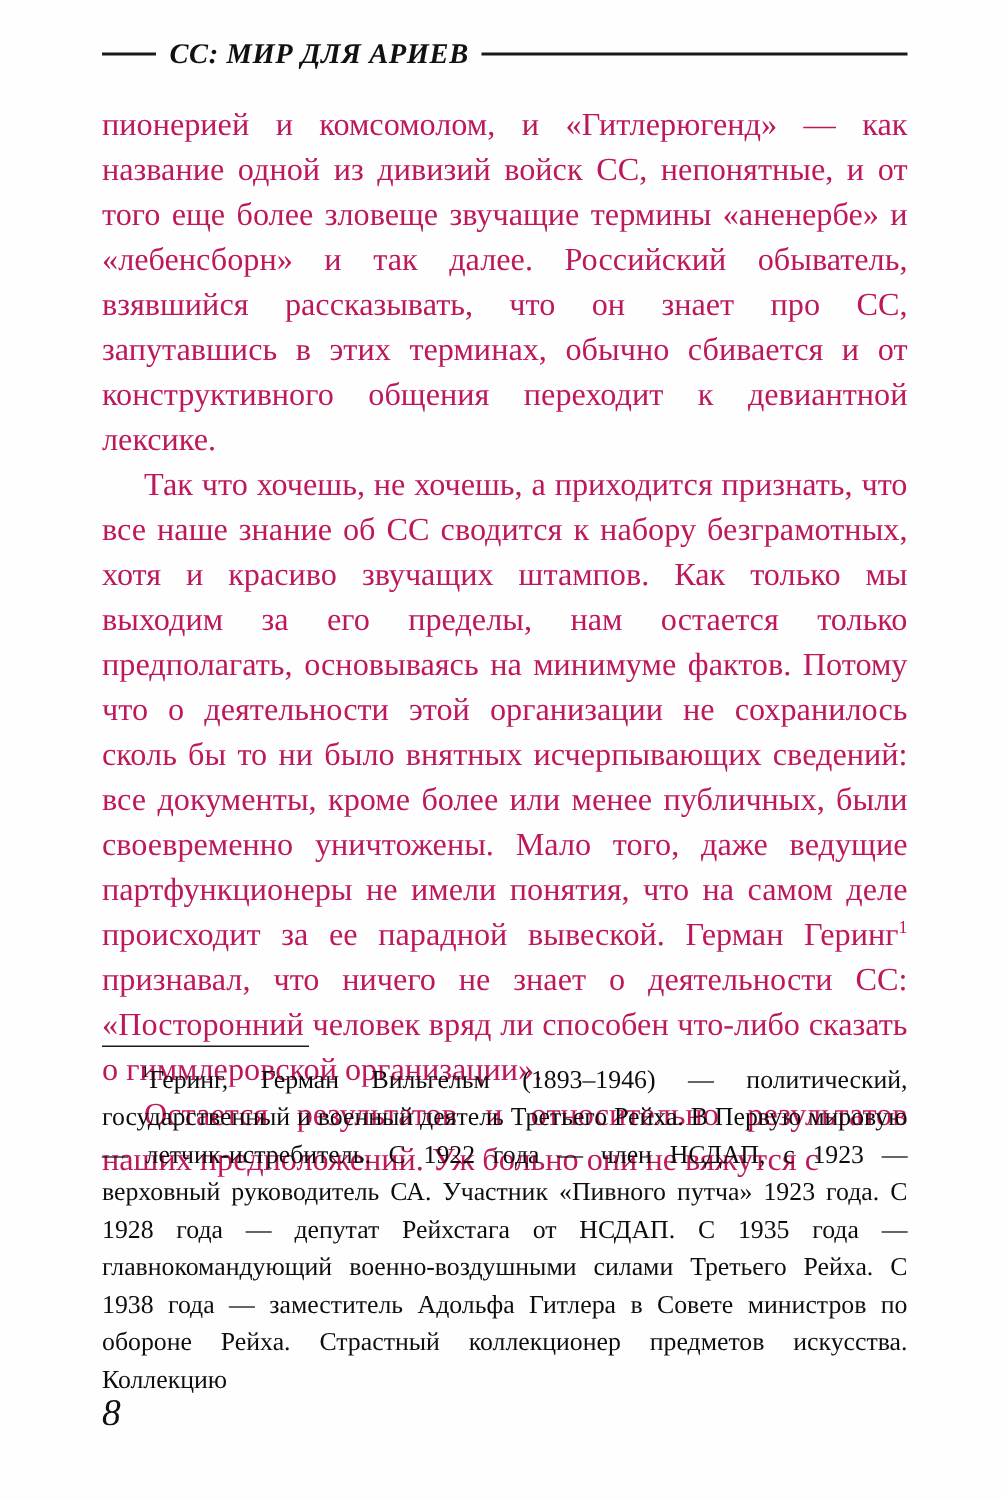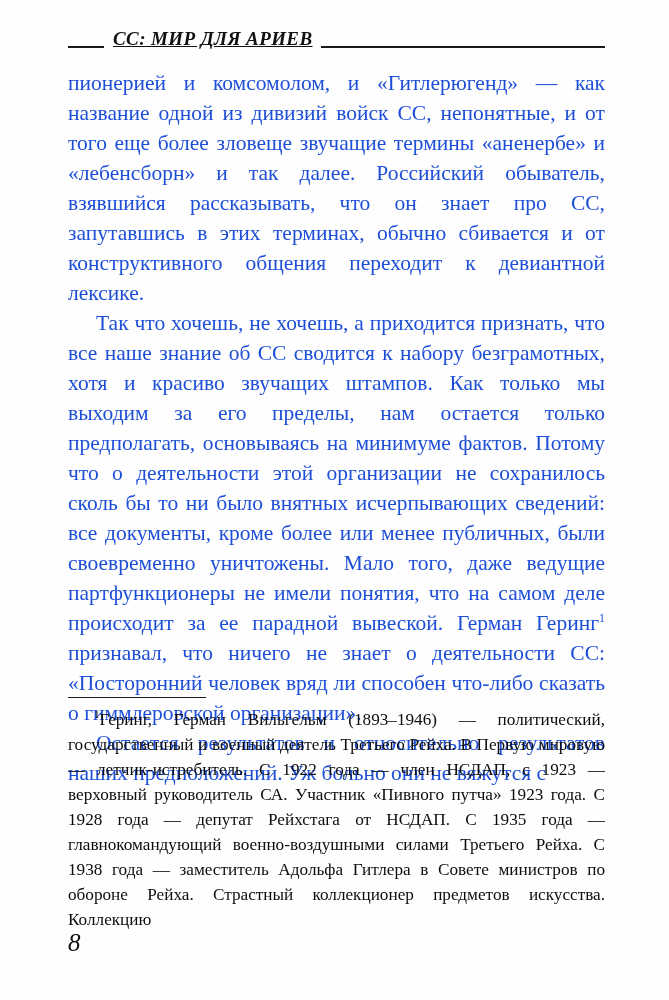--- a/index.html
+++ b/index.html
@@ -19,23 +19,22 @@
   }
 
   
   .running-head {
     position: absolute;
     left: 68px;
     top: 24px;
     width: 537px;
     height: 24px;
     display: flex;
-    align-items: flex-end;
+    align-items: center;
     gap: 0;
-    text-decoration: underline;
   }
 
   .head-rule-left {
     width: 36px;
     height: 0;
     border-top: 2px solid #1a1a1a;
     flex: 0 0 auto;
     margin-right: 9px;
   }
 
@@ -66,21 +65,21 @@
     width: 537px;
   }
 
   .body-par {
     margin: 0;
     font-size: 21.5px;
     line-height: 30px;
     text-align: justify;
     text-justify: inter-word;
     text-indent: 28px;
-    color: #1d4ed8;
+    color: #be185d;
     hyphens: manual;
   }
 
   .body-par.first {
     text-indent: 0;
   }
 
   .fn-ref {
     font-size: 12px;
     vertical-align: super;

